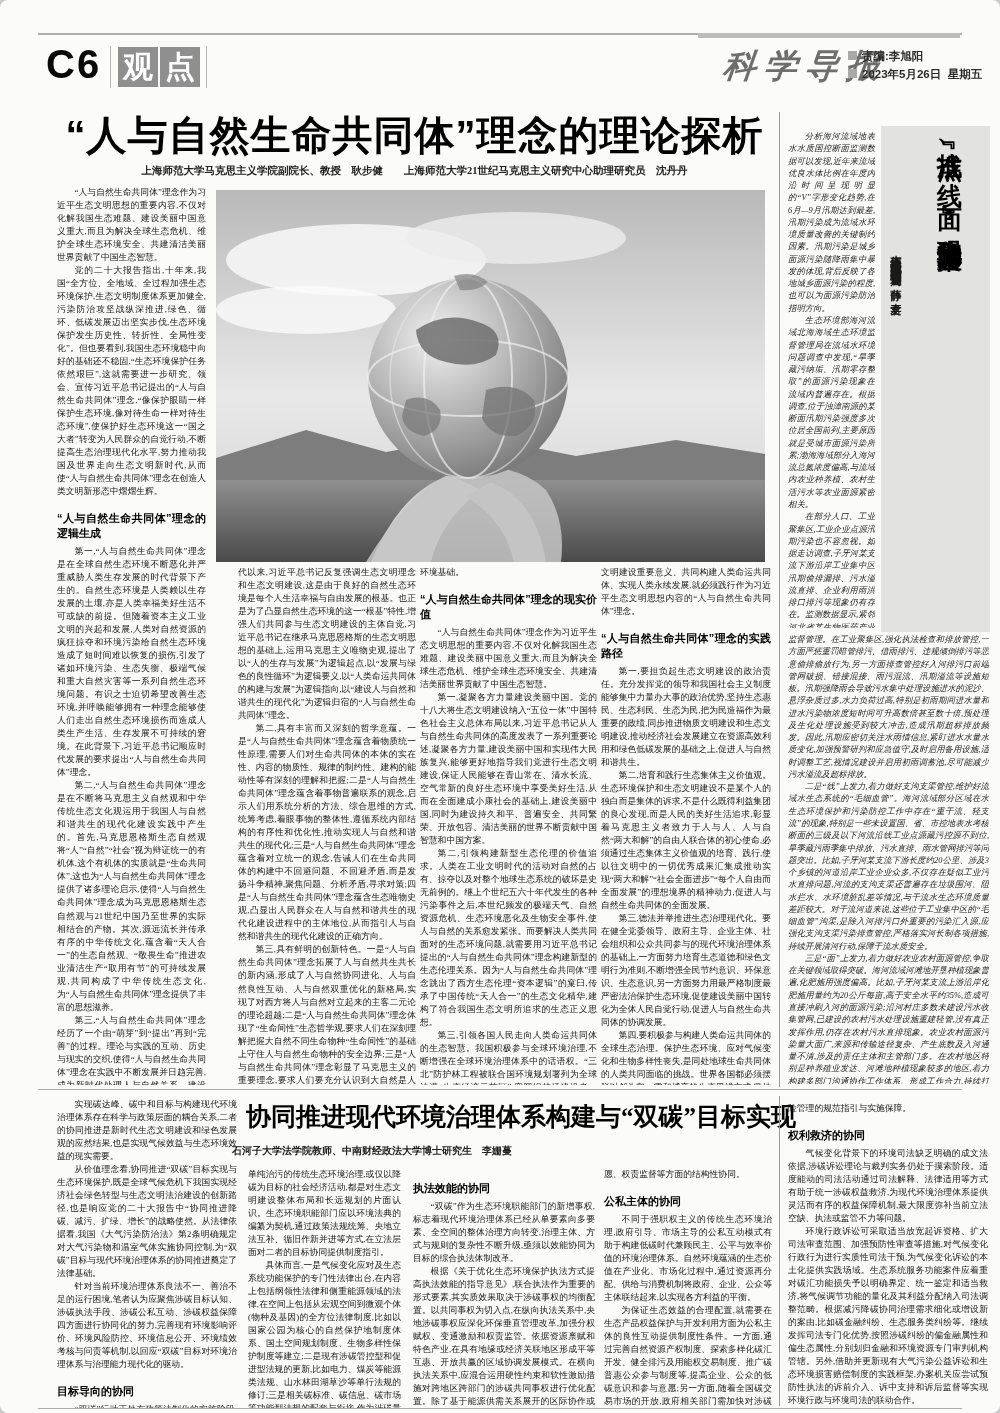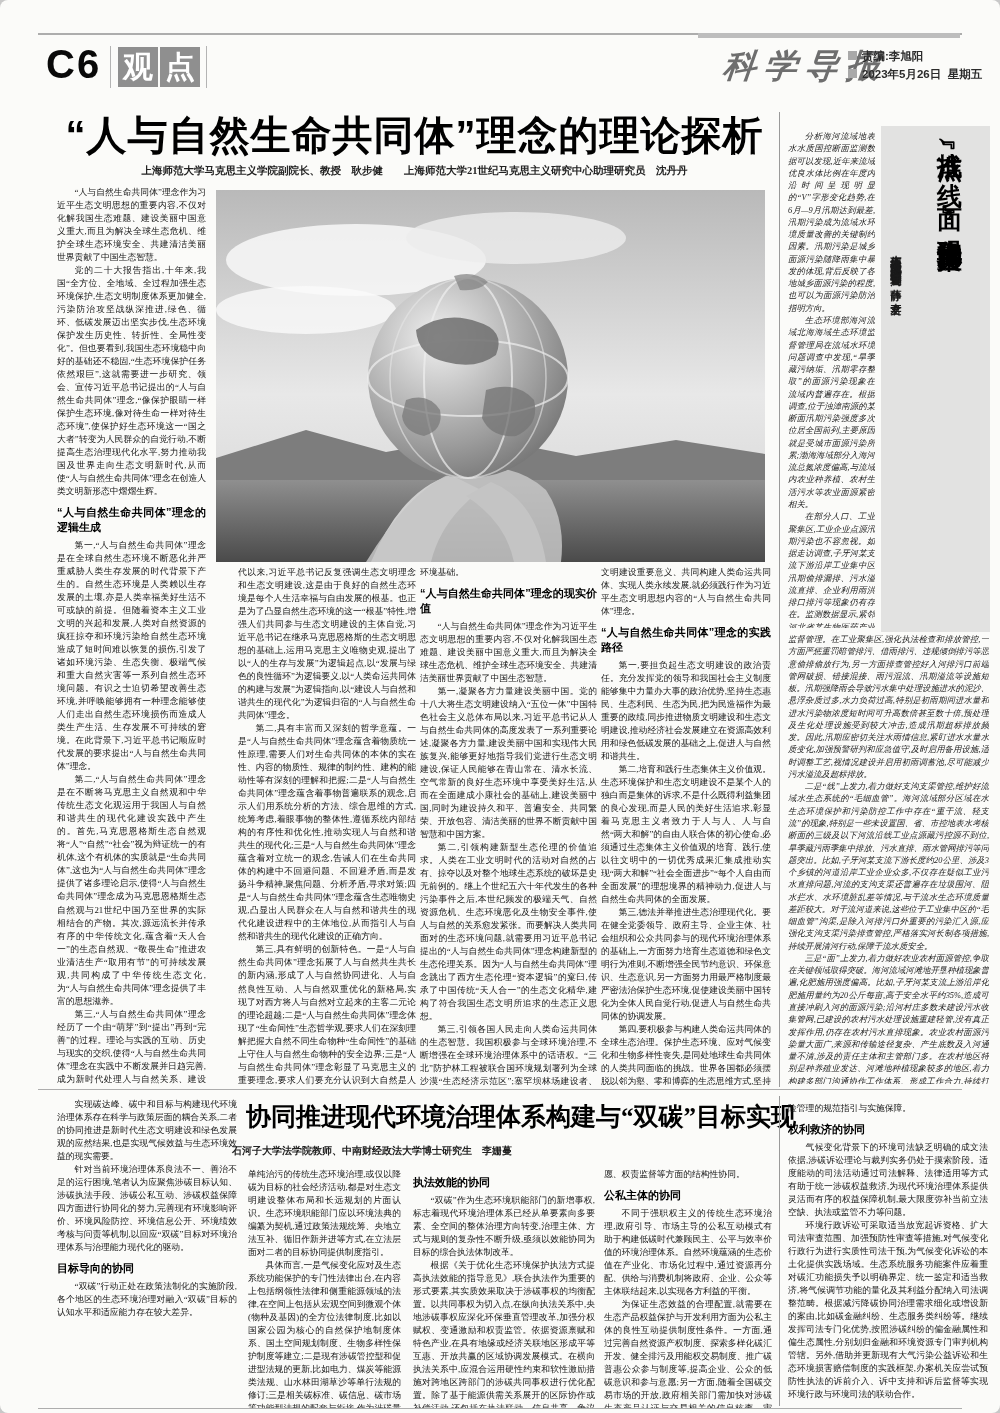--- a/index.html
+++ b/index.html
@@ -23,21 +23,21 @@
   
   .m-title{position:absolute;left:57px;top:108px;width:715px;text-align:center;
            font-family:"Liberation Sans","DejaVu Sans",sans-serif;font-weight:900;
            font-size:40px;color:#000;letter-spacing:1px;white-space:nowrap;}
   .m-byline{position:absolute;left:57px;top:164px;width:715px;text-align:center;
             font-size:10.5px;font-weight:bold;color:#222;}
   .col{position:absolute;text-align:justify;font-size:8.8px;line-height:1.48;overflow:hidden;color:#151515;}
   .col p{margin:0;text-indent:2em;}
   .col p.cont{text-indent:0;}
   .col .subhead{font-family:"Liberation Sans","DejaVu Sans",sans-serif;font-weight:bold;
-                font-size:11px;line-height:1.35;margin:7px 0 4px;color:#000;}
+                font-size:11px;line-height:1.35;margin:13px 0 4px;color:#000;}
   #m-col1{left:57px;top:186px;width:149px;height:899px;}
   #m-col2{left:238px;top:566px;width:178px;height:519px;}
   #m-col3{left:420px;top:566px;width:177px;height:519px;}
   #m-col4{left:601px;top:566px;width:170px;height:519px;}
   .photo{position:absolute;left:216px;top:190px;width:549px;height:372px;background:#ddd;}
   
   .sb-block{position:absolute;left:881px;top:126px;width:109px;height:506px;background:#e2e2e1;}
   .sb-title{position:absolute;left:934px;top:132px;height:496px;writing-mode:vertical-rl;
             text-orientation:upright;font-family:"Liberation Sans","DejaVu Sans",sans-serif;
             font-weight:900;font-size:25px;color:#000;letter-spacing:1px;}
@@ -167,20 +167,21 @@
       <p class="cont">监督管理。在工业聚集区,强化执法检查和排放管控,一方面严惩重罚暗管排污、借雨排污、违规倾倒排污等恶意偷排偷放行为,另一方面排查管控好入河排污口前端管网破损、错接混接、雨污混流、汛期溢流等设施短板。汛期强降雨会导致污水集中处理设施进水的泥沙、悬浮杂质过多,水力负荷过高,特别是初雨期间进水量和进水污染物浓度短时间可升高数倍甚至数十倍,预处理及生化处理设施受到较大冲击,造成汛期超标排放频发。因此,汛期应密切关注水雨情信息,紧盯进水水量水质变化,加强预警研判和应急值守,及时启用备用设施,适时调整工艺,视情况建设并启用初雨调蓄池,尽可能减少污水溢流及超标排放。</p>
       <p>二是“线”上发力,着力做好支沟支渠管控,维护好流域水生态系统的“毛细血管”。海河流域部分区域在水生态环境保护和污染防控工作中存在“重干流、轻支流”的现象,特别是一些未设置国、省、市控地表水考核断面的三级及以下河流沿线工业点源藏污控源不到位,旱季藏污雨季集中排放、污水直排、雨水管网排污等问题突出。比如,子牙河某支流下游长度约20公里、涉及3个乡镇的河道沿岸工业企业众多,不仅存在疑似工业污水直排问题,河流的支沟支渠还普遍存在垃圾围河、阻水拦水、水环境脏乱差等情况,与干流水生态环境质量差距较大。对干流河道来说,这些位于工业集中区的“毛细血管”沟渠,是除入河排污口外重要的污染汇入源,应强化支沟支渠污染排查管控,严格落实河长制各项措施,持续开展清河行动,保障干流水质安全。</p>
       <p>三是“面”上发力,着力做好农业农村面源管控,争取在关键领域取得突破。海河流域河滩地开垦种植现象普遍,化肥施用强度偏高。比如,子牙河某支流上游沿岸化肥施用量约为20公斤每亩,高于安全水平约35%,造成可直接冲刷入河的面源污染;沿河村庄多数未建设污水收集管网,已建设的农村污水处理设施重建轻管,没有真正发挥作用,仍存在农村污水直排现象。农业农村面源污染量大面广,来源和传输途径复杂、产生底数及入河通量不清,涉及的责任主体和主管部门多。在农村地区特别是种养殖业发达、河滩地种植现象较多的地区,着力构建多部门沟通协作工作体系、形成工作合力,持续打好农业面源污染防治攻坚战,争取在摸清底数、发展节水农业、推进农业清洁生产、发展现代生态循环农业等关键领域取得突破。</p>
     </div>
 
   <div class="rule-h" style="left:38px;top:1089px;width:924px;height:1px;"></div>
   <div class="b-title">协同推进现代环境治理体系构建与“双碳”目标实现</div>
   <div class="b-byline">石河子大学法学院教师、中南财经政法大学博士研究生　李姗蔓</div>
   <div class="col" id="b-col1">
       <p>实现碳达峰、碳中和目标与构建现代环境治理体系存在科学与政策层面的耦合关系,二者的协同推进是新时代生态文明建设和绿色发展观的应然结果,也是实现气候效益与生态环境效益的现实需要。</p>
+      <p>从价值理念看,协同推进“双碳”目标实现与生态环境保护,既是全球气候危机下我国实现经济社会绿色转型与生态文明法治建设的创新路径,也是响应党的二十大报告中“协同推进降碳、减污、扩绿、增长”的战略使然。从法律依据看,我国《大气污染防治法》第2条明确规定对大气污染物和温室气体实施协同控制,为“双碳”目标与现代环境治理体系的协同推进奠定了法律基础。</p>
       <p>针对当前环境治理体系良法不一、善治不足的运行困境,笔者认为应聚焦涉碳目标认知、涉碳执法手段、涉碳公私互动、涉碳权益保障四方面进行协同化的努力,完善现有环境影响评价、环境风险防控、环境信息公开、环境绩效考核与问责等机制,以回应“双碳”目标对环境治理体系与治理能力现代化的驱动。</p>
       <div class="subhead">目标导向的协同</div>
       <p>“双碳”行动正处在政策法制化的实施阶段,各个地区的生态环境治理对融入“双碳”目标的认知水平和适应能力存在较大差异。</p>
     </div>
   <div class="col" id="b-col2">
       <p class="cont">单纯治污的传统生态环境治理,或仅以降碳为目标的社会经济活动,都是对生态文明建设整体布局和长远规划的片面认识。生态环境职能部门应以环境法典的编纂为契机,通过政策法规统筹、央地立法互补、循旧作新并进等方式,在立法层面对二者的目标协同提供制度指引。</p>
       <p>具体而言,一是气候变化应对及生态系统功能保护的专门性法律出台,在内容上包括纲领性法律和侧重能源领域的法律,在空间上包括从宏观空间到微观个体(物种及基因)的全方位法律制度,比如以国家公园为核心的自然保护地制度体系、国土空间规划制度、生物多样性保护制度等建立;二是现有涉碳管控型和促进型法规的更新,比如电力、煤炭等能源类法规、山水林田湖草沙等单行法规的修订;三是相关碳标准、碳信息、碳市场等功能型法规的配套与衔接,作为涉碳量化监管、信息公开与市场规范的前提性制度。</p>
     </div>
   <div class="col" id="b-col3">
       <div class="subhead">执法效能的协同</div>

